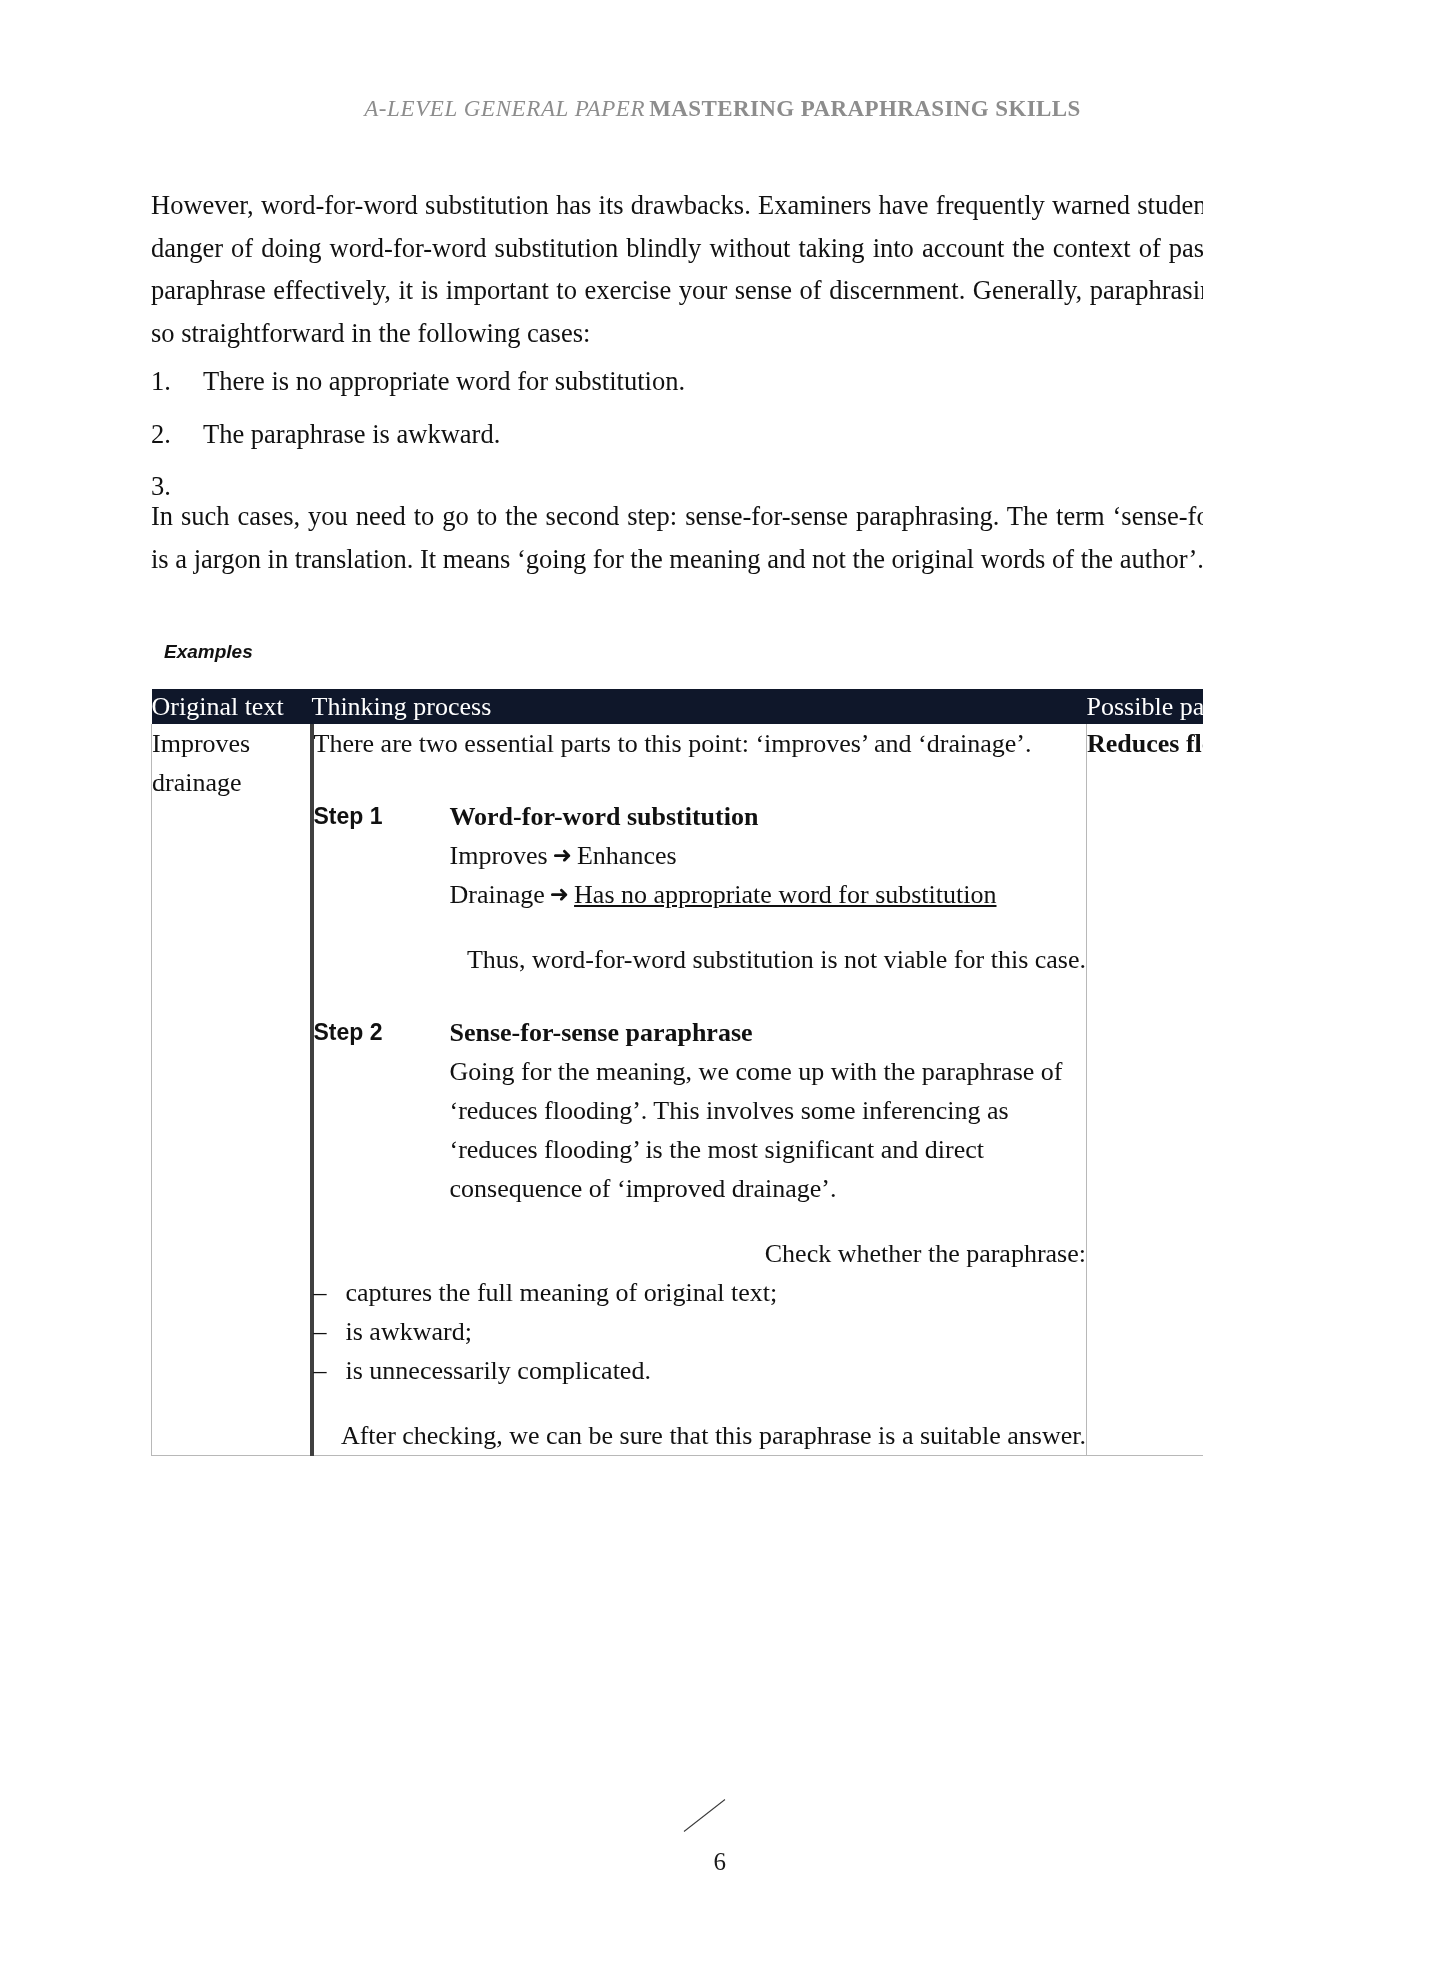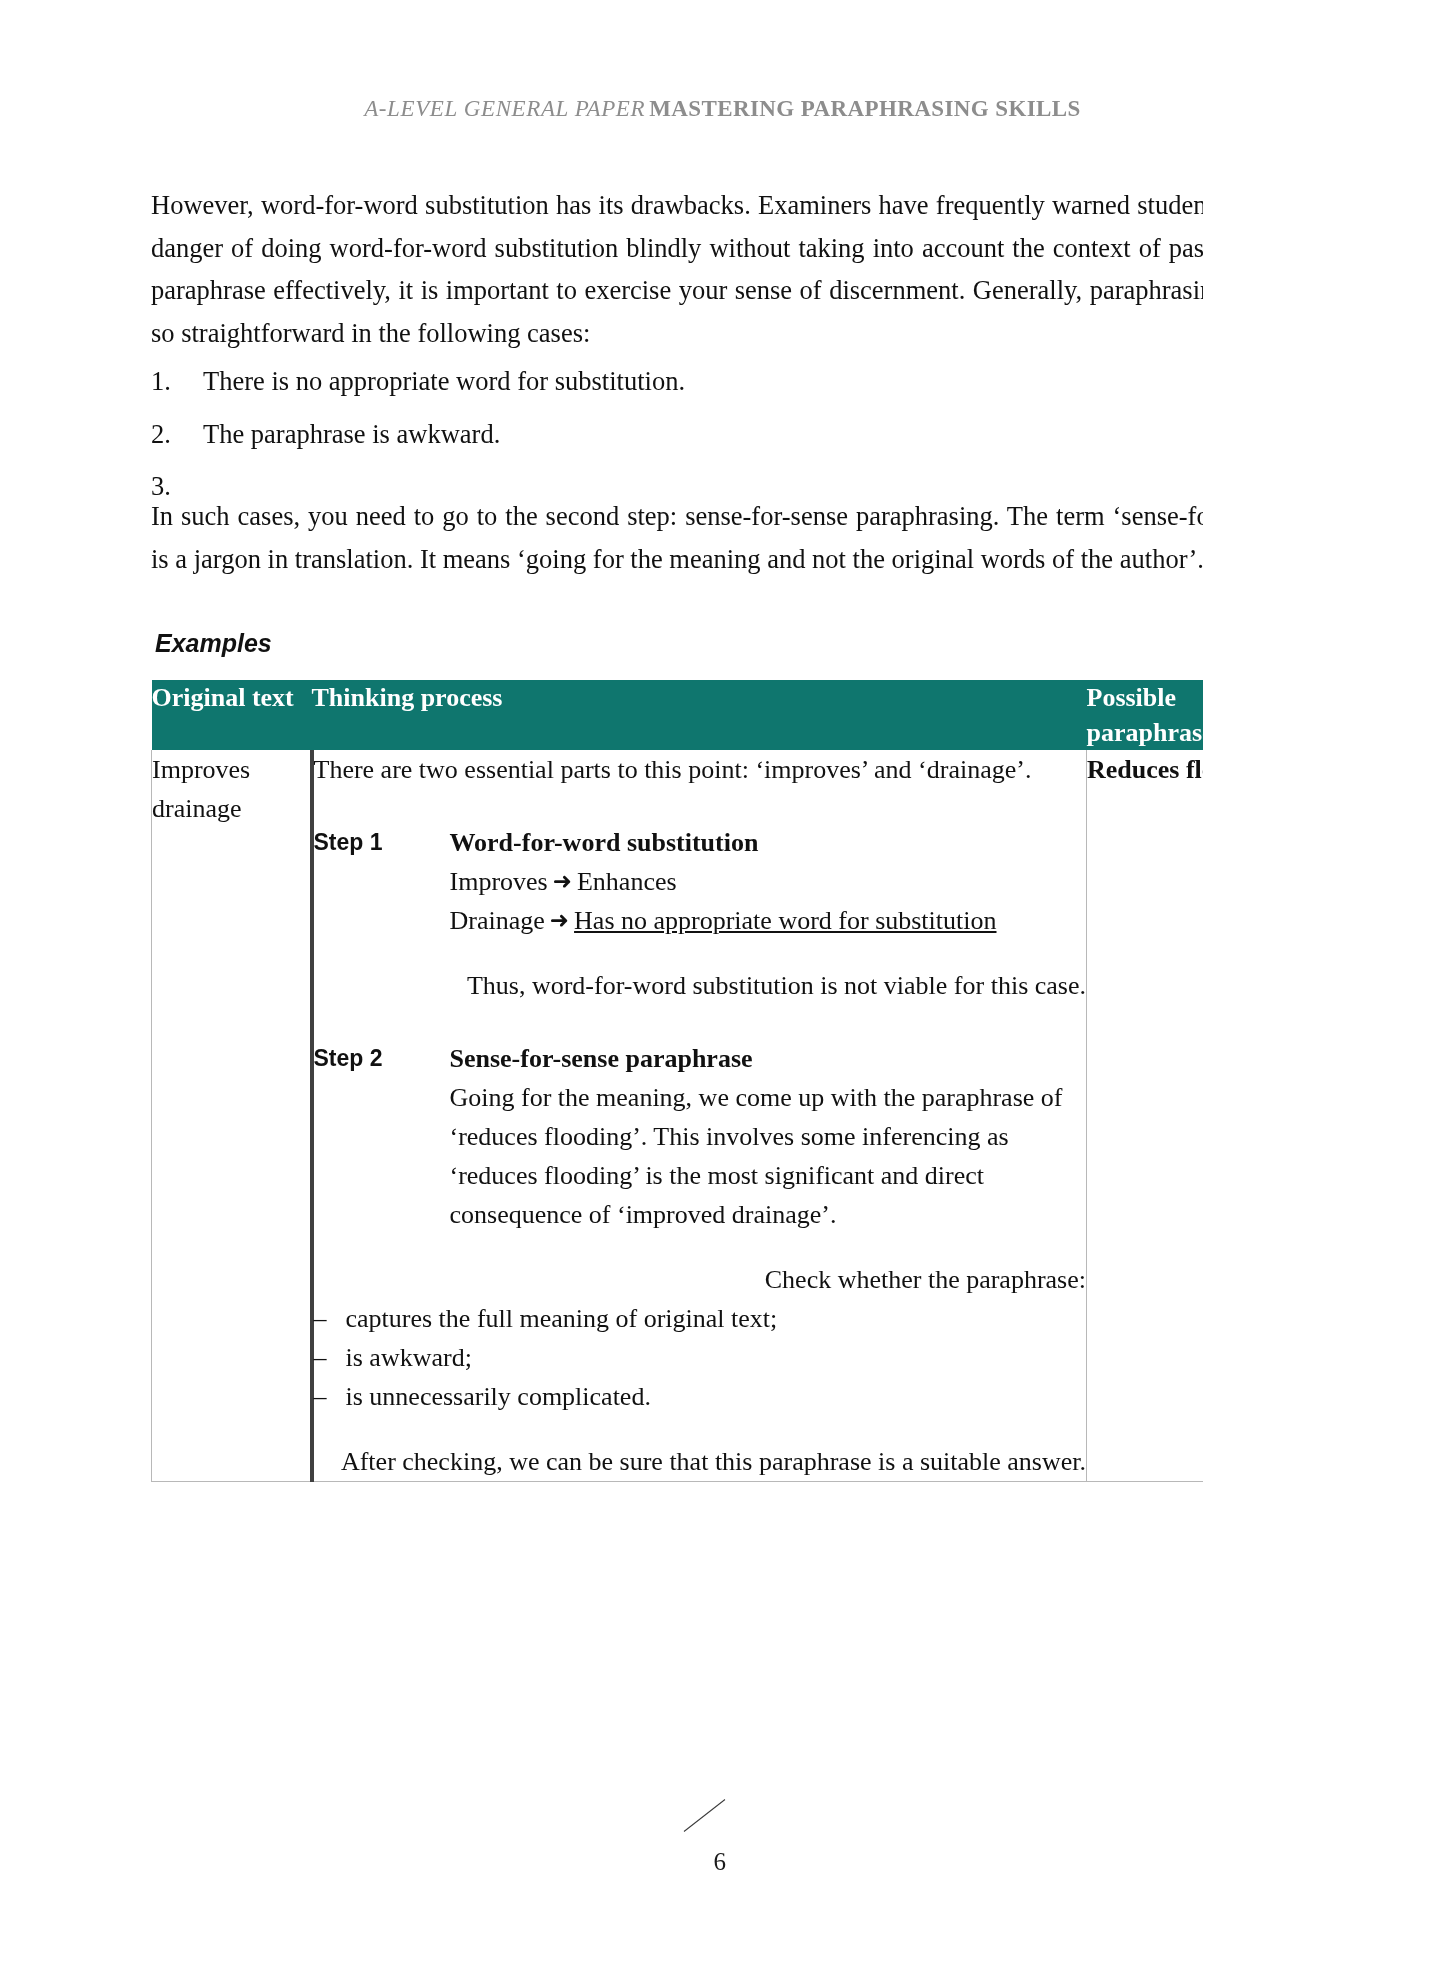--- a/index.html
+++ b/index.html
@@ -79,42 +79,42 @@
     top: 0;
     width: 36px;
     text-align: left;
   }
 
   
   .examples-heading {
     font-family: "Liberation Sans", "DejaVu Sans", sans-serif;
     font-weight: bold;
     font-style: italic;
-    font-size: 25px;
+    font-size: 19px;
     line-height: 30px;
-    margin: 4px;
+    margin: 13px;
     color: #111111;
   }
 
   
   table.examples-table {
     border-collapse: collapse;
     width: 1142px;
     margin-top: 22px;
     table-layout: fixed;
   }
   table.examples-table th,
   table.examples-table td {
     vertical-align: top;
     padding: 0;
   }
   .th-cell {
-    background: #0f766e;
+    background: #0f172a;
     color: #ffffff;
-    font-weight: bold;
+    font-weight: normal;
     font-size: 26px;
     line-height: 35px;
     padding: 16px 14px 18px 14px;
     text-align: left;
   }
   .th-col1 { width: 160px; }
   .th-col2 { width: 775px; }
   .th-col3 { width: 207px; }
 
   td.body-cell {

